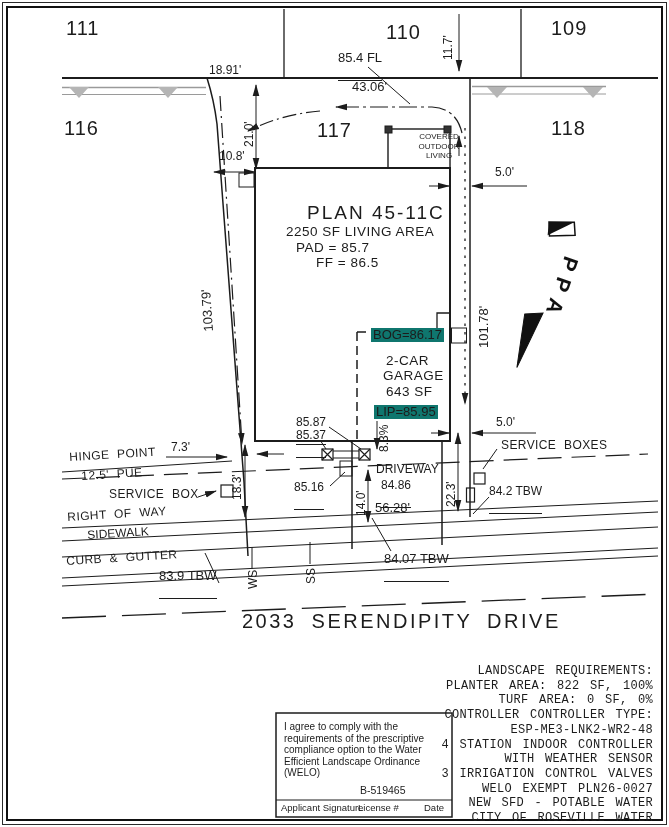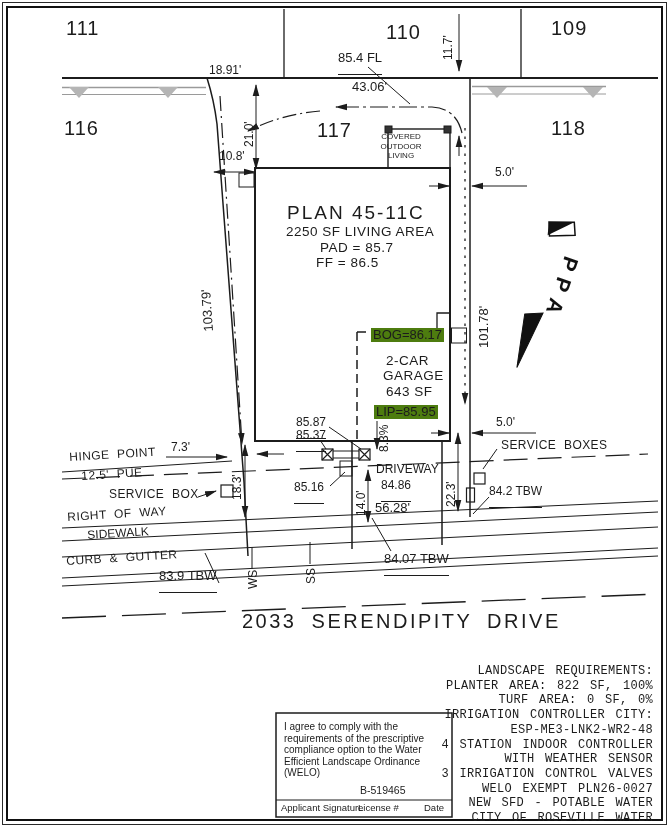--- a/index.html
+++ b/index.html
@@ -8,28 +8,28 @@
   .frame-outer{position:absolute;left:2px;top:2px;right:2px;bottom:2px;border:1px solid #2a2a2a;}
   .frame-inner{position:absolute;left:6px;top:6px;right:6px;bottom:6px;border:2px solid #111;}
   svg.linework{position:absolute;left:0;top:0;}
   .lbl{position:absolute;white-space:nowrap;line-height:1.05;color:#1c1c1c;font-size:12px;}
   .f8{font-size:8px;line-height:1.2;}
   .f10{font-size:10.5px;}
   .f95{font-size:9.5px;}
   .f13{font-size:13px;}
   .f135{font-size:13.5px;letter-spacing:0.5px;}
   .f17{font-size:20px;letter-spacing:2.5px;word-spacing:7px;}
-  .f19{font-size:19px;letter-spacing:2px;}
+  .f19{font-size:19px;letter-spacing:2px;margin-left:20px;}
   .f20{font-size:20px;letter-spacing:1px;}
-  .ul{border-bottom:1.4px solid #1c1c1c;padding-bottom:9px;}
+  .ul{border-bottom:1.4px solid #1c1c1c;padding-bottom:15px;}
   .wsp{word-spacing:4px;letter-spacing:0.4px;}
   .rot{transform:rotate(-90deg);transform-origin:0 0;}
   .rot94{transform:rotate(-94deg);transform-origin:0 0;}
   .tilt{transform:rotate(-3.5deg);transform-origin:0 0;}
-  .bgw{background:#4d7c0f;padding:0 2px;}
+  .bgw{background:#0f766e;padding:0 2px;}
   .center{text-align:center;}
   .landscape-block{position:absolute;right:16px;top:664px;text-align:right;
         font-size:12px;letter-spacing:0.3px;word-spacing:3px;}
   .landscape-block div{line-height:14.7px;font-family:Liberation Mono, monospace;}
   .agreement{position:absolute;left:284px;top:721px;width:162px;font-size:10px;}
   .agreement div{line-height:11.6px;}
 </style>
 </head>
 <body>
 
@@ -163,25 +163,25 @@
   <div class="lbl f20" style="left:317px;top:120px">117</div>
   <div class="lbl f20" style="left:551px;top:118px">118</div>
 
   <div class="lbl" style="left:209px;top:64px">18.91'</div>
   <div class="lbl f13 ul" style="left:338px;top:51px">85.4 FL</div>
   <div class="lbl f13" style="left:352px;top:80px">43.06'</div>
   <div class="lbl rot" style="left:442px;top:60px">11.7'</div>
   <div class="lbl rot" style="left:243px;top:147px">21.0'</div>
   <div class="lbl" style="left:219px;top:150px">10.8'</div>
 
-  <div class="lbl f8 center" style="left:372px;top:132px;width:58px;white-space:normal">COVERED OUTDOOR LIVING</div>
+  <div class="lbl f8 center" style="left:410px;top:132px;width:58px;white-space:normal">COVERED OUTDOOR LIVING</div>
 
   <div class="lbl f19" style="left:287px;top:203px">PLAN 45-11C</div>
   <div class="lbl f135" style="left:286px;top:225px">2250 SF LIVING AREA</div>
-  <div class="lbl f135" style="left:320px;top:241px">PAD = 85.7</div>
+  <div class="lbl f135" style="left:296px;top:241px">PAD = 85.7</div>
   <div class="lbl f135" style="left:316px;top:256px">FF = 86.5</div>
 
   <div class="lbl f13 rot94" style="left:202px;top:332px">103.79'</div>
   <div class="lbl f13 rot" style="left:477px;top:348px">101.78'</div>
   <div class="lbl" style="left:495px;top:166px">5.0'</div>
   <div class="lbl" style="left:496px;top:416px">5.0'</div>
 
   <div class="lbl f13 bgw" style="left:371px;top:328px">BOG=86.17</div>
   <div class="lbl f135" style="left:386px;top:354px">2-CAR</div>
   <div class="lbl f135" style="left:383px;top:369px">GARAGE</div>
@@ -213,21 +213,21 @@
   <div class="lbl f13 ul" style="left:159px;top:569px">83.9 TBW</div>
   <div class="lbl f13 ul" style="left:384px;top:552px">84.07 TBW</div>
   <div class="lbl rot" style="left:247px;top:589px">WS</div>
   <div class="lbl rot" style="left:305px;top:584px">SS</div>
   <div class="lbl f17" style="left:242px;top:611px">2033 SERENDIPITY DRIVE</div>
 
   <div class="landscape-block">
     <div>LANDSCAPE REQUIREMENTS:</div>
     <div>PLANTER AREA: 822 SF, 100%</div>
     <div>TURF AREA: 0 SF, 0%</div>
-    <div>IRRIGATION CONTROLLER CITY:</div>
+    <div>CONTROLLER CONTROLLER TYPE:</div>
     <div>ESP-ME3-LNK2-WR2-48</div>
     <div>4 STATION INDOOR CONTROLLER</div>
     <div>WITH WEATHER SENSOR</div>
     <div>3 IRRIGATION CONTROL VALVES</div>
     <div>WELO EXEMPT PLN26-0027</div>
     <div>NEW SFD - POTABLE WATER</div>
     <div>CITY OF ROSEVILLE WATER</div>
   </div>
 
   <div class="agreement">

